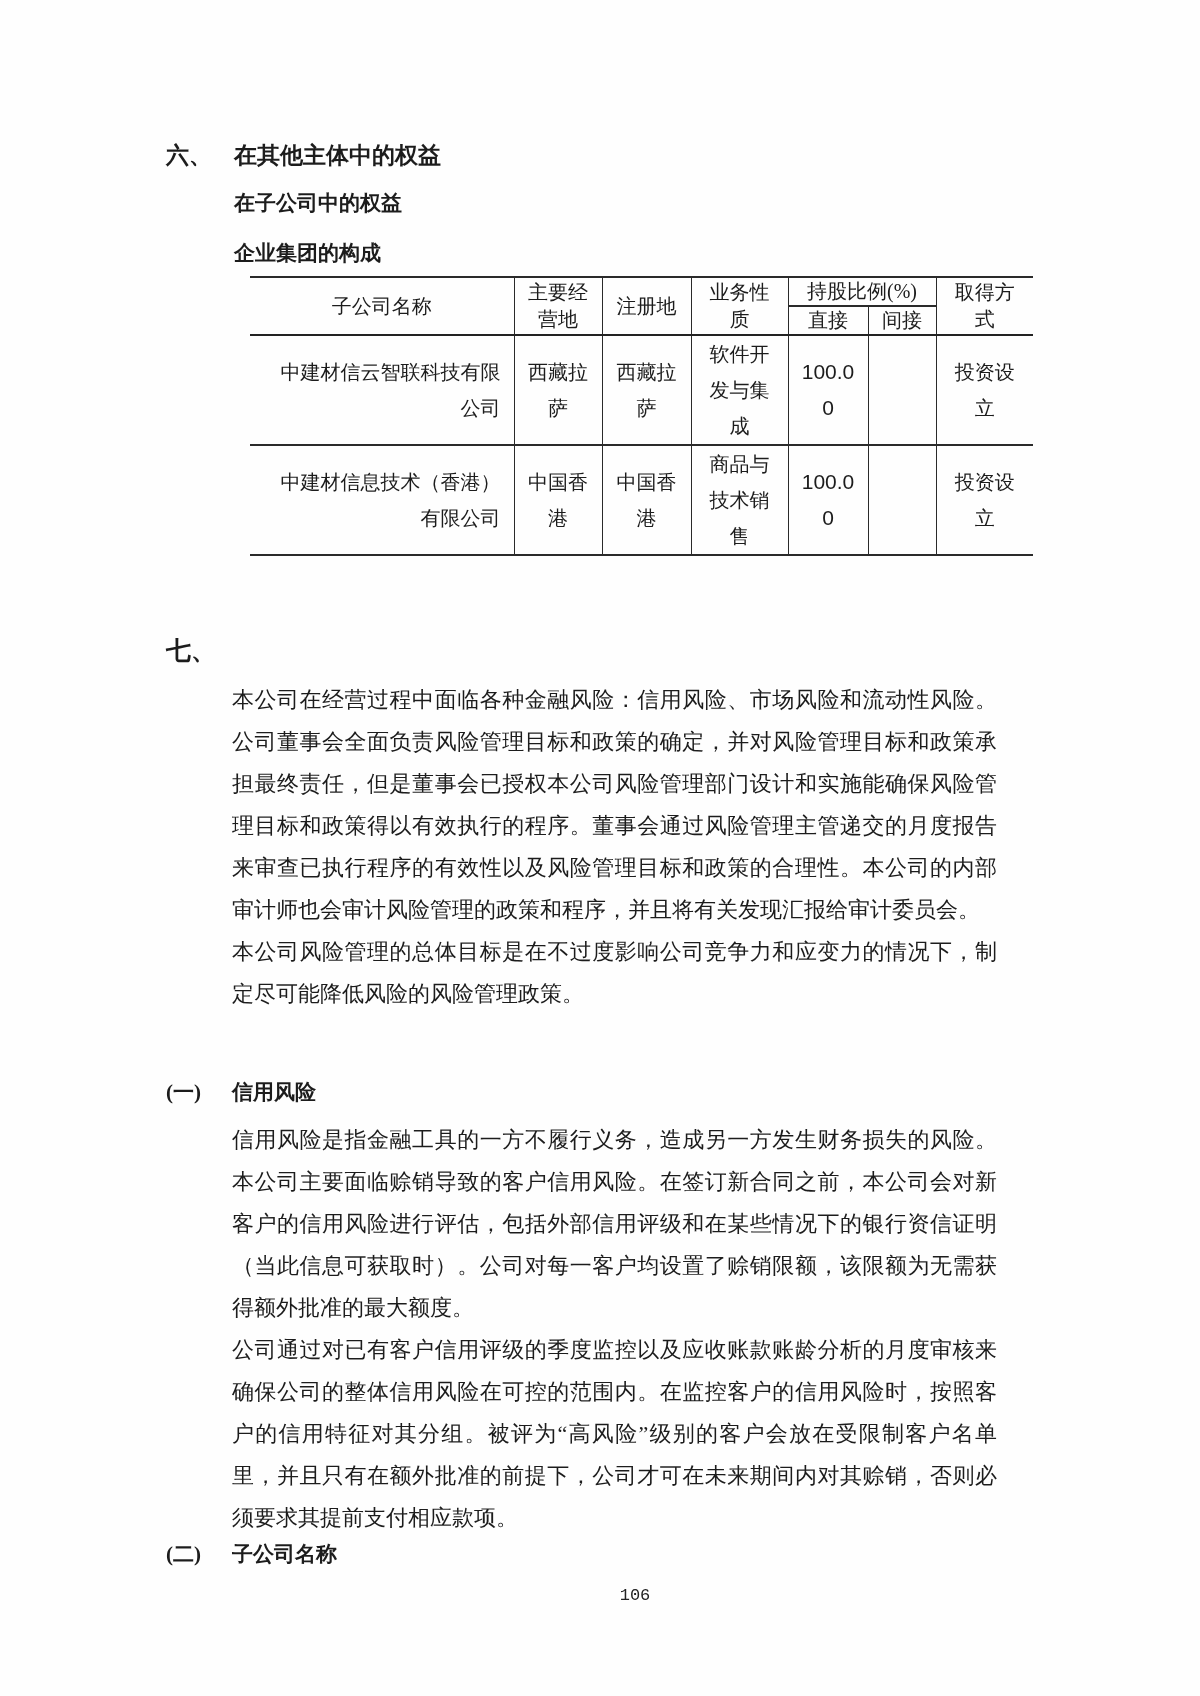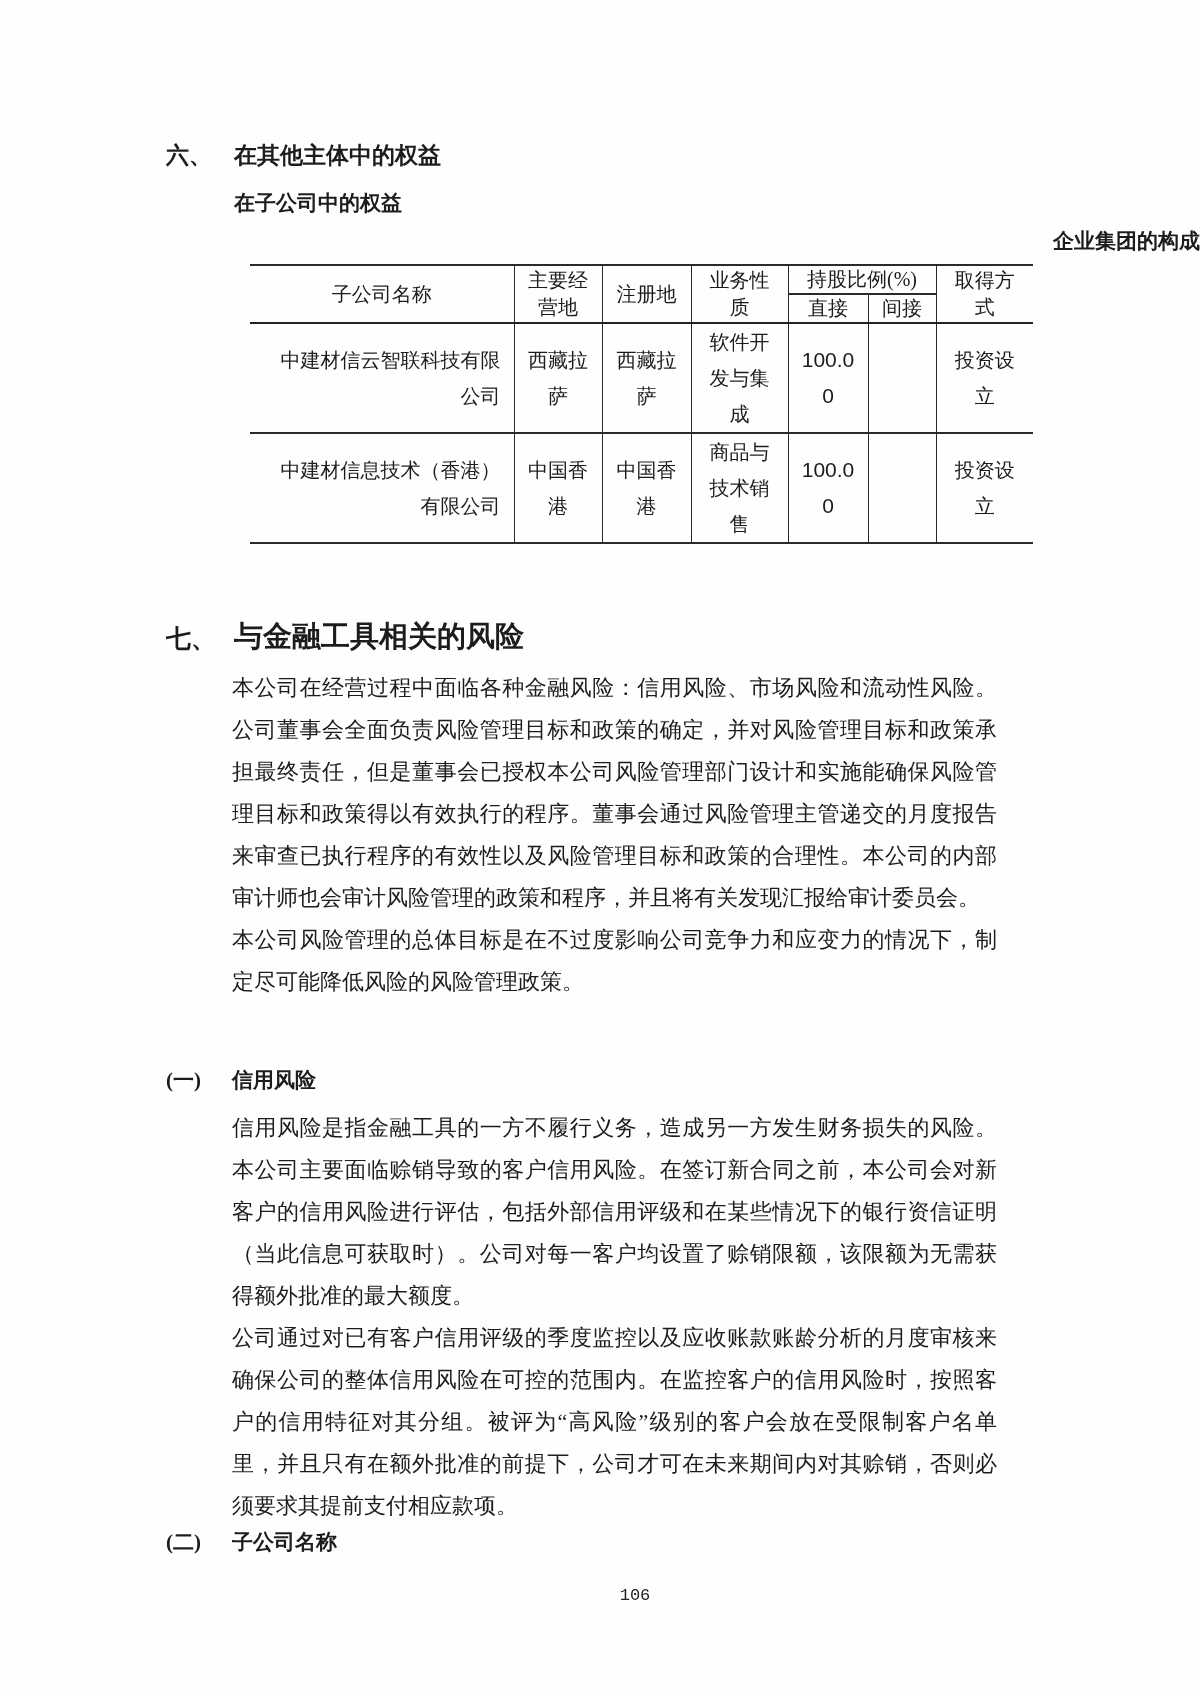--- a/index.html
+++ b/index.html
@@ -21,21 +21,21 @@
   .h2-row .h-marker { width: 68px; flex: 0 0 68px; font-size: 25px; padding-top: 3px; }
   .h3-row { font-size: 21px; font-weight: bold; line-height: 30px; }
   .h3-row .h-marker { width: 66px; flex: 0 0 66px; }
   .subhead {
     padding-left: 234px;
     font-size: 21px;
     font-weight: bold;
     line-height: 30px;
   }
   .sub1 { margin-top: 16px; }
-  .sub2 { margin-top: 8px; text-align: right; }
+  .sub2 { margin-top: 20px; }
 
   
   .grp-table {
     margin: 8px 0 4px 250px;
     width: 783px;
     border-collapse: collapse;
     table-layout: fixed;
     font-size: 20px;
     border-top: 2px solid #1d4ed8;
   }
@@ -139,21 +139,20 @@
         <td>商品与技术销售</td>
         <td class="num">100.00</td>
         <td></td>
         <td class="no-r">投资设立</td>
       </tr>
     </tbody>
   </table>
 
   <div class="h-row h2-row">
     <span class="h-marker">七、</span>
-    <span>与金融工具相关的风险</span>
   </div>
 
   <div class="body-block s7-body">
     <p>本公司在经营过程中面临各种金融风险：信用风险、市场风险和流动性风险。公司董事会全面负责风险管理目标和政策的确定，并对风险管理目标和政策承担最终责任，但是董事会已授权本公司风险管理部门设计和实施能确保风险管理目标和政策得以有效执行的程序。董事会通过风险管理主管递交的月度报告来审查已执行程序的有效性以及风险管理目标和政策的合理性。本公司的内部审计师也会审计风险管理的政策和程序，并且将有关发现汇报给审计委员会。</p>
     <p>本公司风险管理的总体目标是在不过度影响公司竞争力和应变力的情况下，制定尽可能降低风险的风险管理政策。</p>
   </div>
 
   <div class="h-row h3-row credit-head">
     <span class="h-marker">(一)</span>
     <span>信用风险</span>

